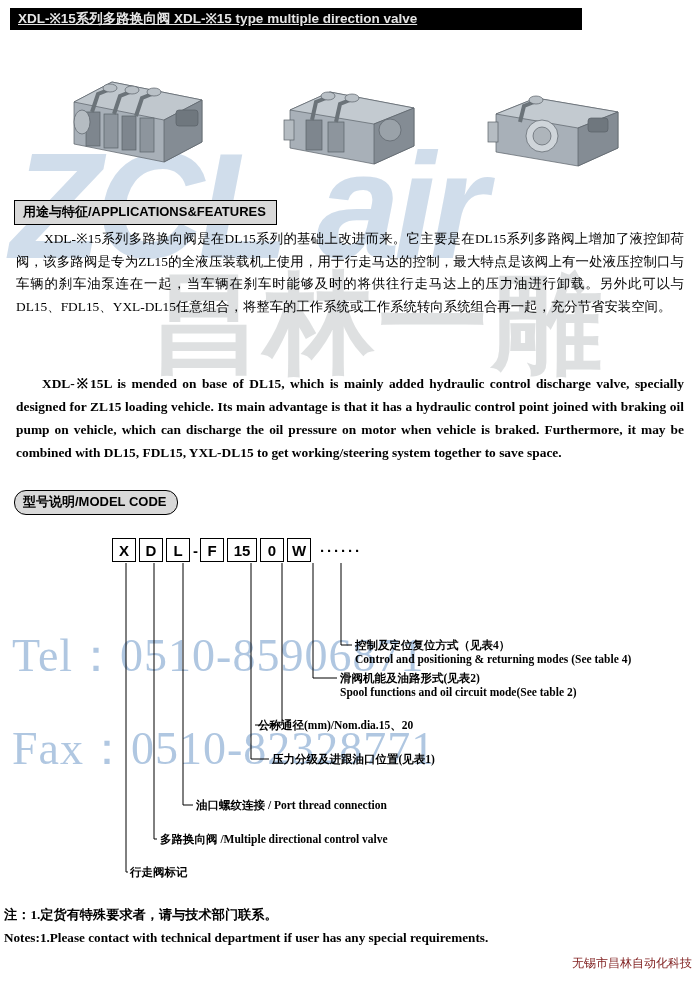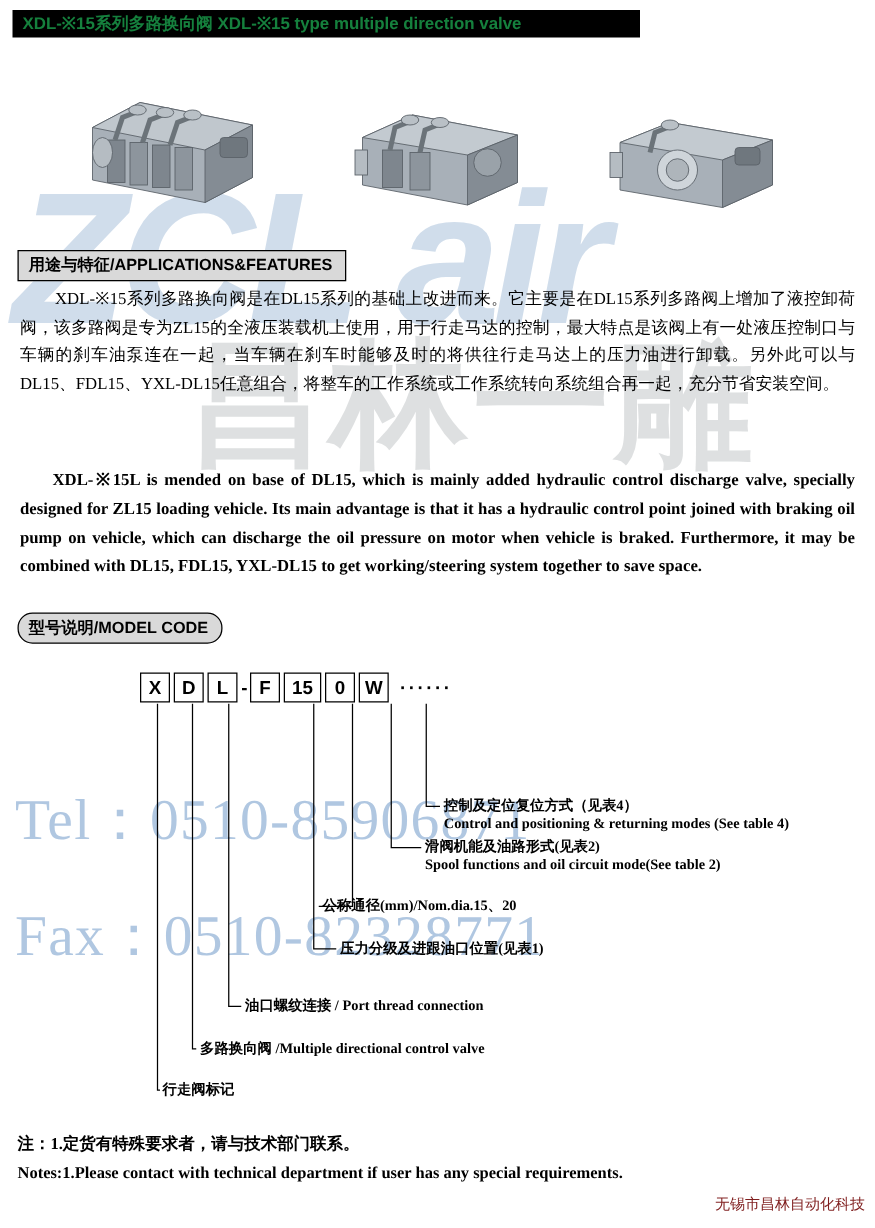--- a/index.html
+++ b/index.html
@@ -52,32 +52,33 @@
     letter-spacing: 1px;
   }
   .wm-tel { top: 625px; }
   .wm-fax { top: 718px; }
 
   
   .title-bar {
     position: absolute;
     left: 10px;
     top: 8px;
-    width: 502px;
+    width: 572px;
     height: 22px;
     background: #000;
-    color: #15803d;
+    color: #e5e5e5;
     font-family: "Liberation Sans", sans-serif;
     font-weight: bold;
     font-size: 13.5px;
     line-height: 22px;
     padding-left: 8px;
     box-sizing: border-box;
     white-space: nowrap;
     z-index: 3;
+    text-decoration: underline;
   }
 
   
   .photos {
     position: absolute;
     left: 0;
     top: 42px;
     width: 700px;
     height: 155px;
     z-index: 2;
@@ -197,21 +198,21 @@
   #lg2 { left: 340px; top: 671px; }
   #lg3 { left: 258px; top: 718px; }
   #lg4 { left: 272px; top: 752px; }
   #lg5 { left: 196px; top: 798px; text-align: right; }
   #lg6 { left: 160px; top: 832px; }
   #lg7 { left: 130px; top: 865px; }
 
   
   .notes {
     position: absolute;
-    left: 14px;
+    left: 4px;
     width: 670px;
     z-index: 4;
     font-family: "Liberation Serif", serif;
     font-weight: bold;
     font-size: 13.2px;
     line-height: 20px;
   }
   #note-cn { top: 905px; }
   #note-en { top: 928px; }
 

